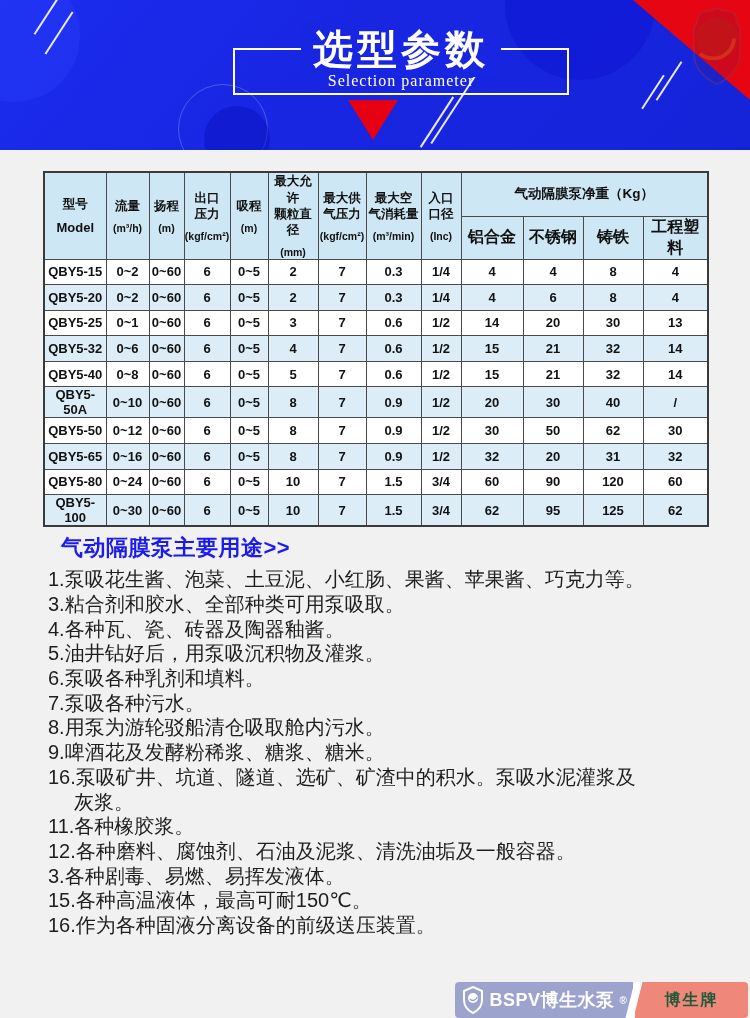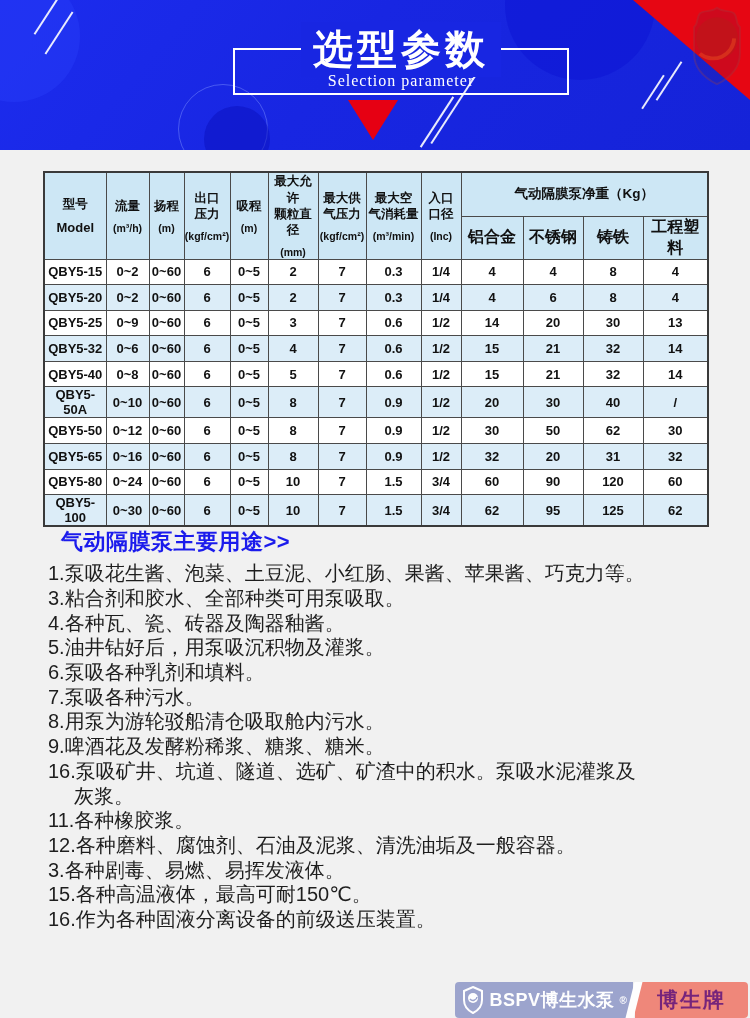--- a/index.html
+++ b/index.html
@@ -54,35 +54,35 @@
   th .zh{white-space:pre-line;font-size:12.5px;line-height:1.3;}
   th .unit{font-size:10.5px;margin-top:8px;}
   th.model .unit{font-size:13px;}
   th.wgroup{height:44px;font-size:13.5px;}
   tr.materials th{height:36px;font-size:16px;}
   table.spec tbody td{height:25.6px;font-size:13px;font-weight:700;}
   table.spec tbody tr:nth-child(odd){background:#fff;}
   table.spec tbody tr:nth-child(even){background:var(--row_stripe_bg);}
 
   
-  .usage-heading{margin:0 0 4px 18px;color:var(--usage_heading_blue);
+  .usage-heading{margin:6px 0 4px 18px;color:var(--usage_heading_blue);
     font-size:22px;font-weight:700;letter-spacing:.5px;}
   ul.usage{list-style:none;margin:4px 0 0 5px;width:675px;}
   ul.usage li{font-size:20px;line-height:24.7px;color:var(--text_dark);
     padding-left:26px;text-indent:-26px;white-space:pre-line;}
 
   
   .brand-banner{position:absolute;left:455px;top:982px;width:293px;height:36px;
     display:flex;border-radius:4px;overflow:hidden;opacity:.95;}
   .brand-left{width:178px;background:var(--banner_left_bg);display:flex;align-items:center;
     justify-content:center;gap:5px;color:#fff;font-weight:700;font-size:18px;letter-spacing:.5px;}
   .brand-left sup{font-size:10px;}
   .banner-divider{width:8px;background:#fff;transform:skewX(-14deg);margin:0 -3px;z-index:1;}
   .brand-right{flex:1;background:var(--banner_right_bg);display:flex;align-items:center;
-    justify-content:center;color:#701a75;font-weight:700;font-size:21px;letter-spacing:2px;}
+    justify-content:center;color:#14532d;font-weight:700;font-size:16px;letter-spacing:2px;}
 </style>
 </head>
 <body>
 
 <div class="page">
 
   <header class="hero">
     <div class="circle c1"></div>
     <div class="circle c2"></div>
     <div class="circle c3"></div>
@@ -203,21 +203,21 @@
             <td>7</td>
             <td>0.3</td>
             <td>1/4</td>
             <td>4</td>
             <td>6</td>
             <td>8</td>
             <td>4</td>
           </tr>
           <tr>
             <td>QBY5-25</td>
-            <td>0~9</td>
+            <td>0~1</td>
             <td>0~60</td>
             <td>6</td>
             <td>0~5</td>
             <td>3</td>
             <td>7</td>
             <td>0.6</td>
             <td>1/2</td>
             <td>14</td>
             <td>20</td>
             <td>30</td>

